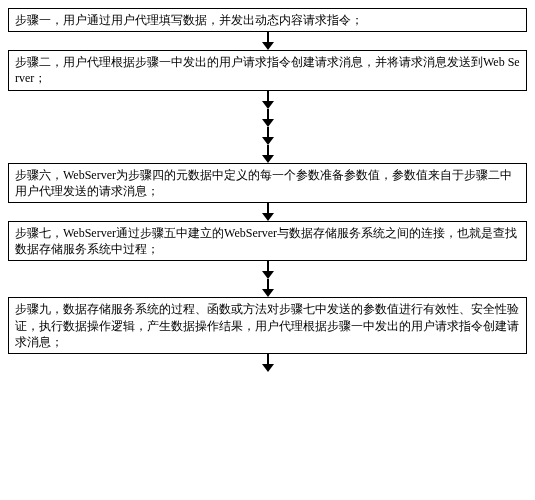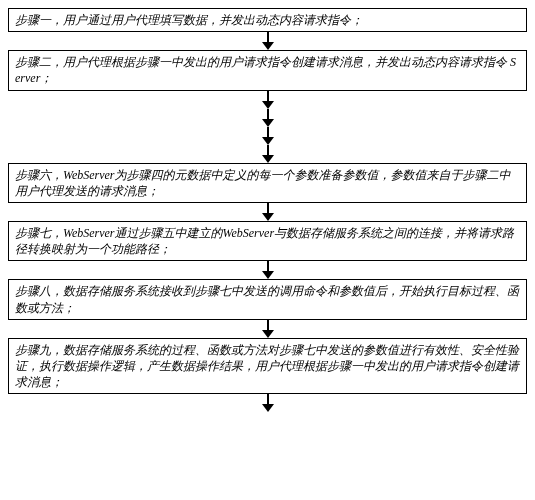--- a/index.html
+++ b/index.html
@@ -18,21 +18,20 @@
     gap: 0;
   }
   .step {
     border: 1.5px solid #000;
     padding: 3px 6px;
     width: 100%;
     box-sizing: border-box;
     line-height: 1.35;
     text-align: left;
     word-break: break-all;
-    font-style: italic;
   }
   .arrow {
     width: 0;
     height: 0;
     position: relative;
     padding: 0;
     margin: 0;
   }
   .arrow::before {
     content: "";
@@ -66,21 +65,21 @@
 </head>
 <body>
 
 <div class="flow">
 
   <div class="step">步骤一，用户通过用户代理填写数据，并发出动态内容请求指令；</div>
   <div class="arrow-wrap">
       <div class="arrow"></div>
     </div>
 
-  <div class="step">步骤二，用户代理根据步骤一中发出的用户请求指令创建请求消息，并发出动态内容请求指令 Server；</div>
+  <div class="step">步骤二，用户代理根据步骤一中发出的用户请求指令创建请求消息，并将请求消息发送到Web Server；</div>
   <div class="arrow-wrap">
       <div class="arrow"></div>
     </div>
 
   <div class="arrow-wrap">
       <div class="arrow"></div>
     </div>
 
   <div class="arrow-wrap">
       <div class="arrow"></div>
@@ -88,26 +87,25 @@
 
   <div class="arrow-wrap">
       <div class="arrow"></div>
     </div>
 
   <div class="step">步骤六，WebServer为步骤四的元数据中定义的每一个参数准备参数值，参数值来自于步骤二中用户代理发送的请求消息；</div>
   <div class="arrow-wrap">
       <div class="arrow"></div>
     </div>
 
-  <div class="step">步骤七，WebServer通过步骤五中建立的WebServer与数据存储服务系统之间的连接，并将请求路径转换映射为一个功能路径；</div>
+  <div class="step">步骤七，WebServer通过步骤五中建立的WebServer与数据存储服务系统之间的连接，也就是查找数据存储服务系统中过程；</div>
   <div class="arrow-wrap">
       <div class="arrow"></div>
     </div>
 
-  <div class="step">步骤八，数据存储服务系统接收到步骤七中发送的调用命令和参数值后，开始执行目标过程、函数或方法；</div>
   <div class="arrow-wrap">
       <div class="arrow"></div>
     </div>
 
   <div class="step">步骤九，数据存储服务系统的过程、函数或方法对步骤七中发送的参数值进行有效性、安全性验证，执行数据操作逻辑，产生数据操作结果，用户代理根据步骤一中发出的用户请求指令创建请求消息；</div>
   <div class="arrow-wrap">
       <div class="arrow"></div>
     </div>
 
 </div>

